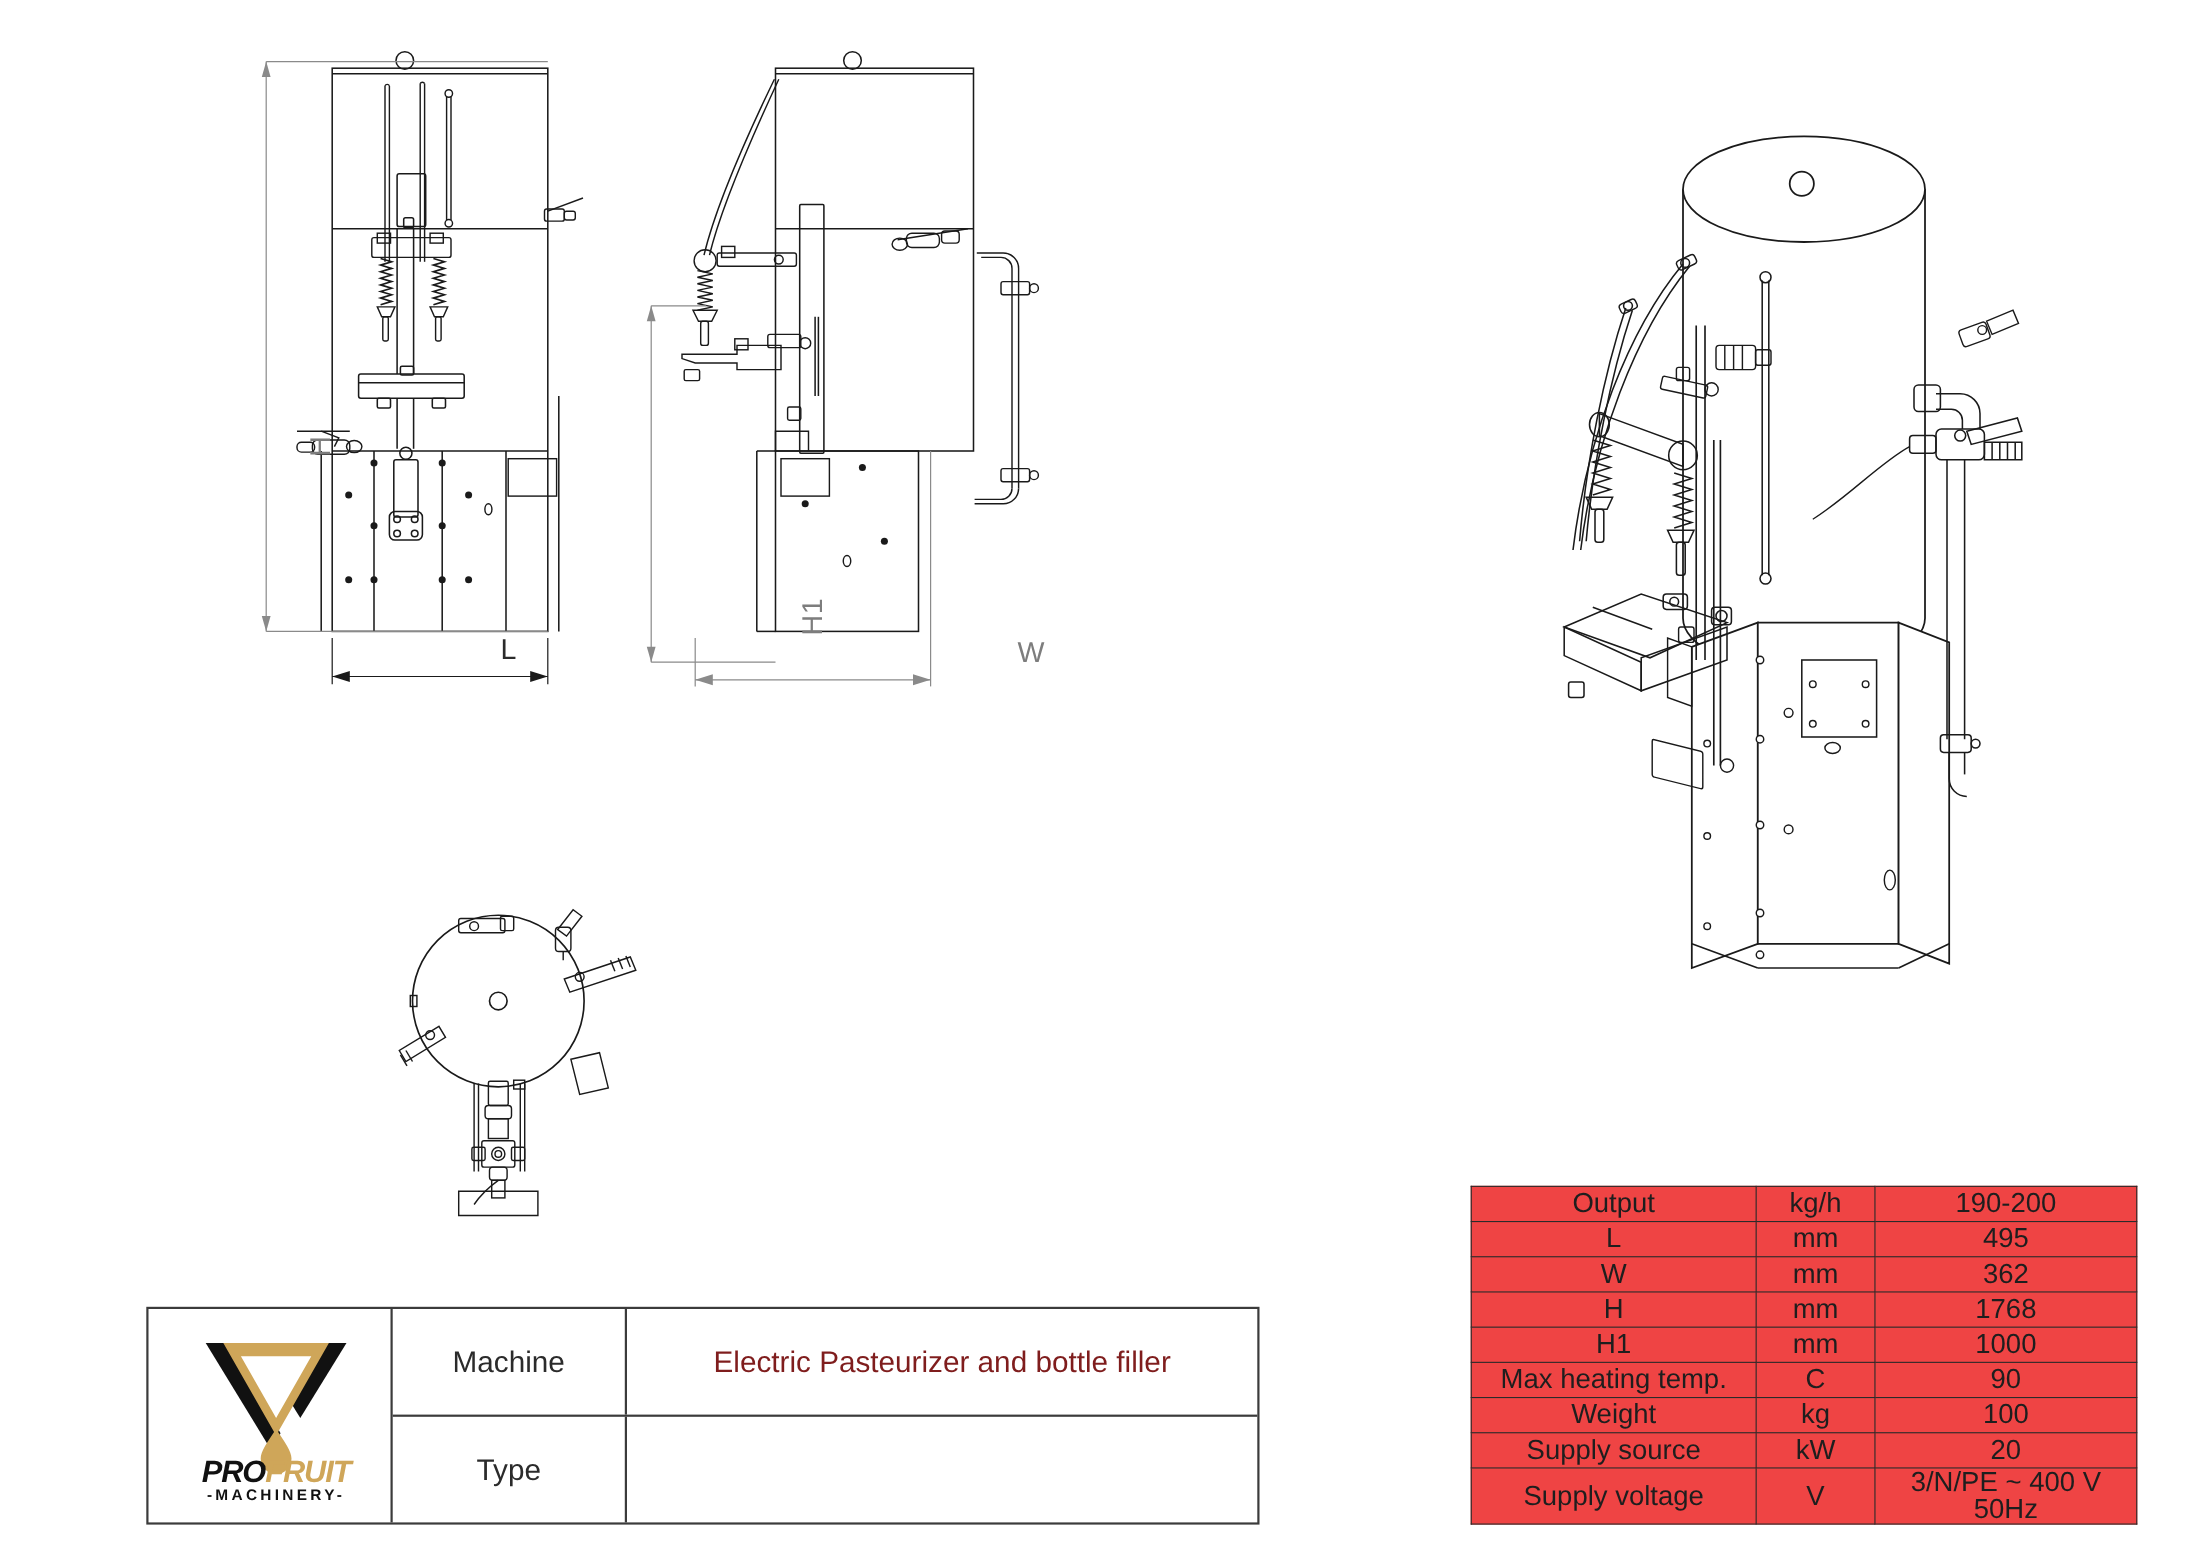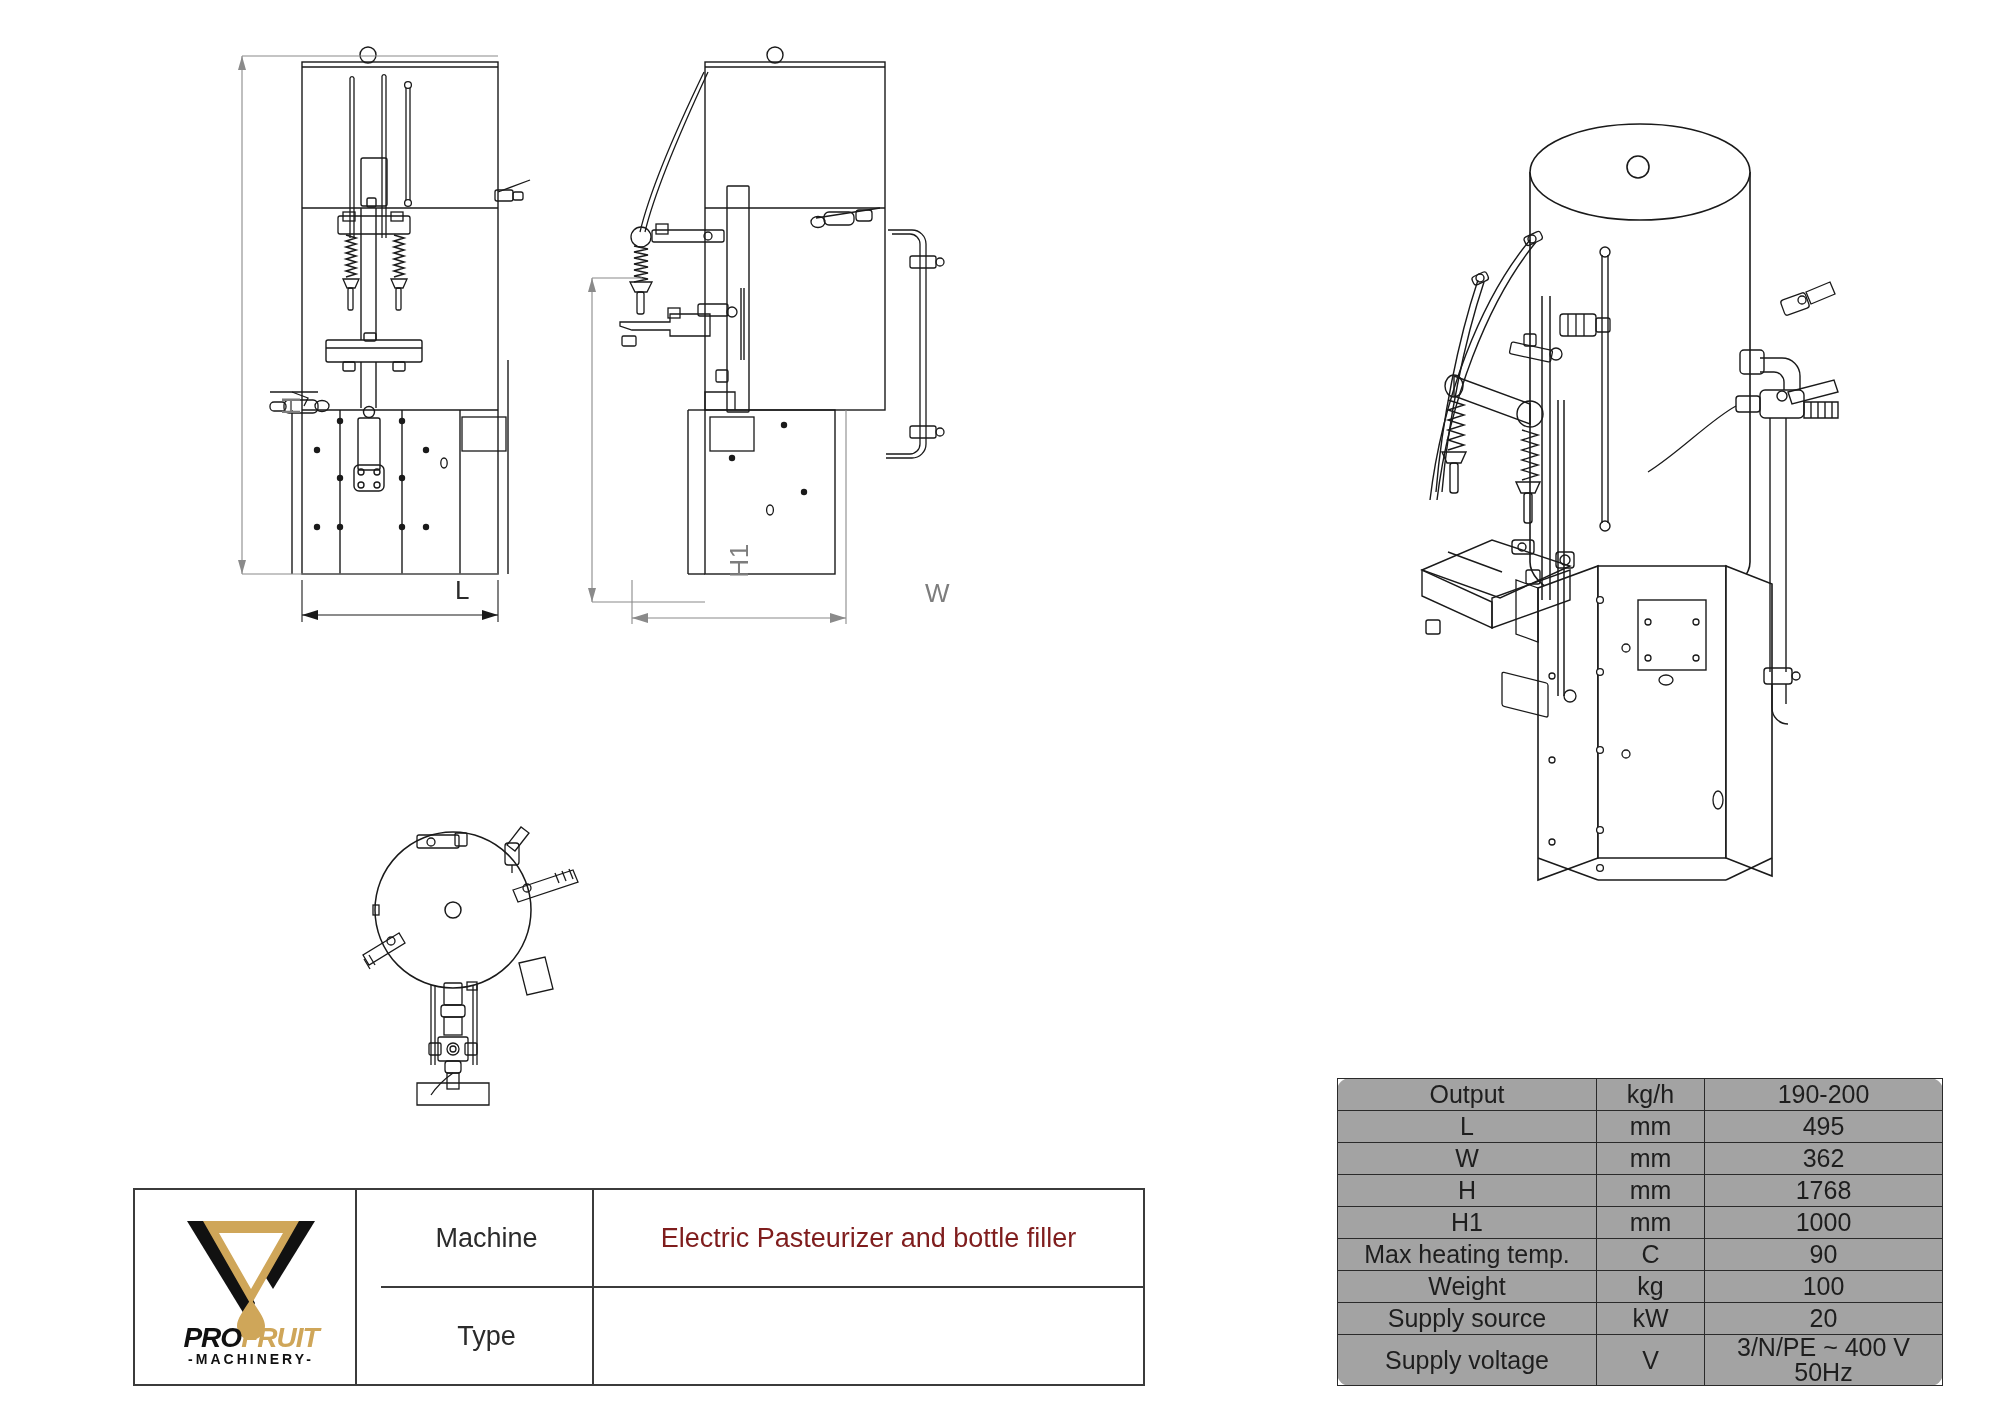--- a/index.html
+++ b/index.html
@@ -37,21 +37,21 @@
     background:#fff;
   }
   #logocell{
     width:222px;flex:0 0 222px;
     border-right:2px solid #3b3b3b;
     box-sizing:border-box;
     display:flex;align-items:center;justify-content:flex-end;
     padding:6px 4px;
   }
   #tbrows{flex:1;display:flex;flex-direction:column;}
-  .tbrow{flex:1;display:flex;box-sizing:border-box;margin-left:24px;}
+  .tbrow{flex:1;display:flex;box-sizing:border-box;}
   .tbrow:first-child{border-bottom:2px solid #3b3b3b;}
   .tbkey{
     width:213px;flex:0 0 213px;
     border-right:2px solid #3b3b3b;
     box-sizing:border-box;
     display:flex;align-items:center;justify-content:center;
     font-size:27px;color:#2b2b2b;
   }
   .tbval{
     flex:1;display:flex;align-items:center;justify-content:center;
@@ -60,23 +60,22 @@
 
   
   .logo{width:200px;height:auto;display:block;}
 
   
   #spectable{
     position:absolute;
     left:1337px;top:1078px;
     width:590px;
     border-collapse:collapse;
-    background:#a3a3a3;
+    background:#ef4444;
     table-layout:fixed;
-    border-radius:13px;
   }
   #spectable td{
     border:1px solid #2a2a2a;
     height:31px;
     text-align:center;
     vertical-align:middle;
     font-size:25px;
     color:#1e1e1e;
     padding:0 2px;
     line-height:1;

